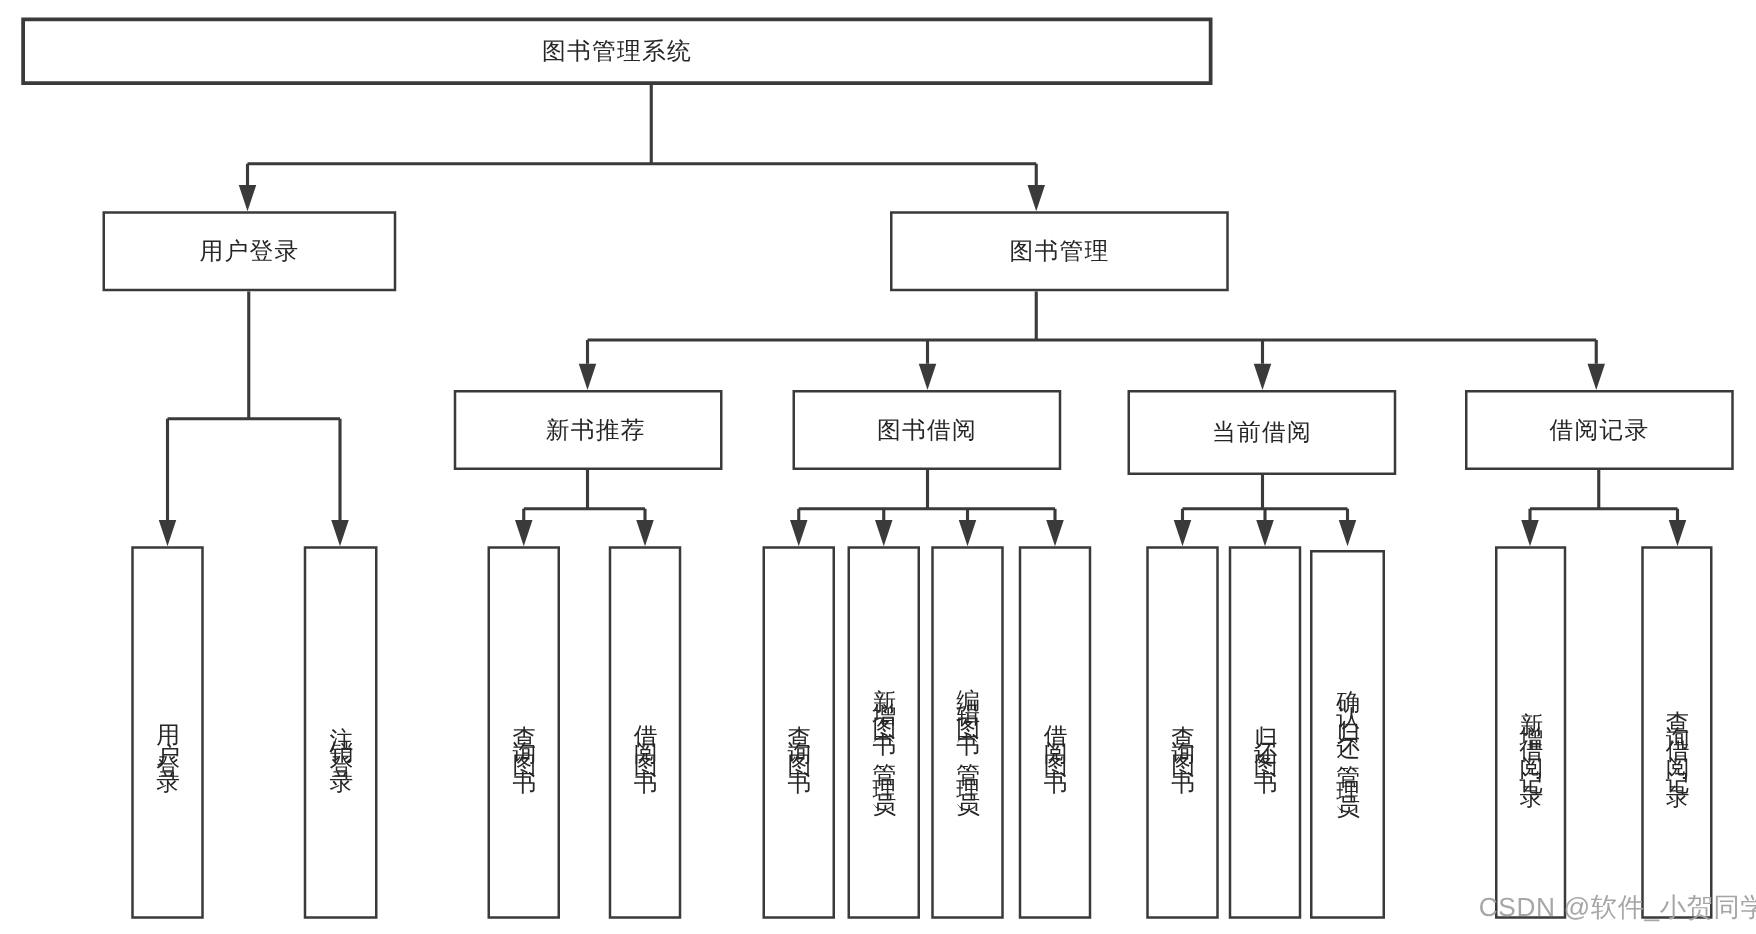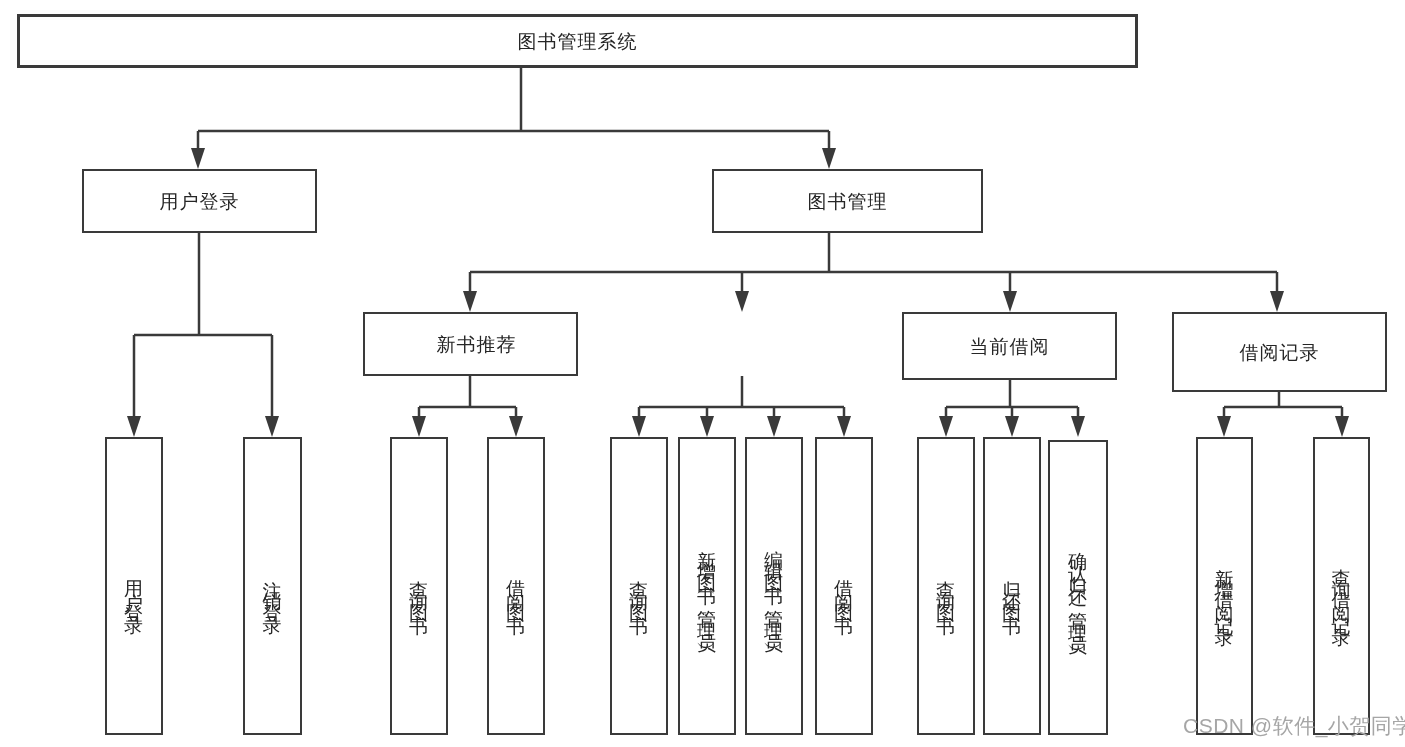--- a/index.html
+++ b/index.html
@@ -123,28 +123,29 @@
       <polygon points="767,416 781,416 774,437"></polygon>
       <polygon points="837,416 851,416 844,437"></polygon>
       <polygon points="939,416 953,416 946,437"></polygon>
       <polygon points="1005,416 1019,416 1012,437"></polygon>
       <polygon points="1071,416 1085,416 1078,437"></polygon>
       <polygon points="1217,416 1231,416 1224,437"></polygon>
       <polygon points="1335,416 1349,416 1342,437"></polygon>
     </g>
   </svg>
 
-  <div class="node root" style="left:17px; top:14px; width:1121px; height:54px;">图书管理系统</div>
+  <div class="node root" style="left:17px; top:14px; width:953px; height:54px;">图书管理系统</div>
 
   <div class="node" style="left:82px; top:169px; width:235px; height:64px;">用户登录</div>
   <div class="node" style="left:712px; top:169px; width:271px; height:64px;">图书管理</div>
 
   <div class="node" style="left:363px; top:312px; width:215px; height:64px;padding-left:12px;">新书推荐</div>
+  <div class="node" style="left:634px; top:312px; width:215px; height:64px;">图书借阅</div>
   <div class="node" style="left:902px; top:312px; width:215px; height:68px;">当前借阅</div>
-  <div class="node" style="left:1172px; top:312px; width:215px; height:80px;">借阅记录</div>
+  <div class="node" style="left:1172px; top:312px; width:215px; height:64px;">借阅记录</div>
 
   <div class="node vertical" style="left:105px; top:437px; width:58px; height:298px;">用户登录</div>
   <div class="node vertical" style="left:243px; top:437px; width:59px; height:298px;">注销登录</div>
 
   <div class="node vertical" style="left:390px; top:437px; width:58px; height:298px;">查询图书</div>
   <div class="node vertical" style="left:487px; top:437px; width:58px; height:298px;">借阅图书</div>
 
   <div class="node vertical" style="left:610px; top:437px; width:58px; height:298px;">查询图书</div>
   <div class="node vertical" style="left:678px; top:437px; width:58px; height:298px;">新增图书（管理员）</div>
   <div class="node vertical" style="left:745px; top:437px; width:58px; height:298px;">编辑图书（管理员）</div>

